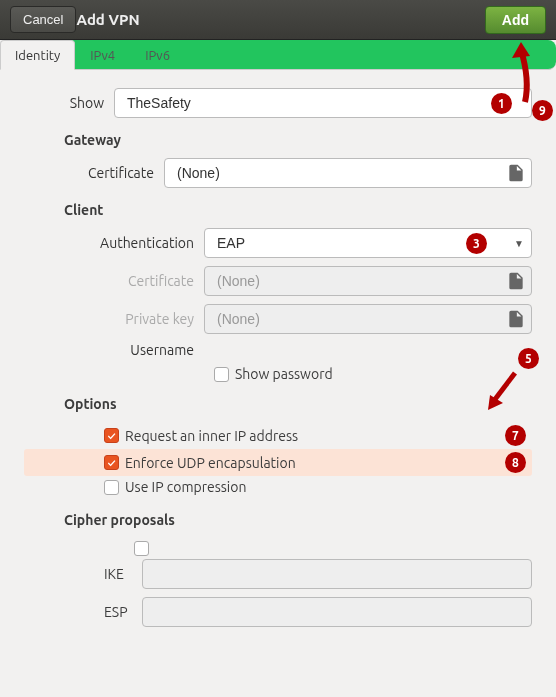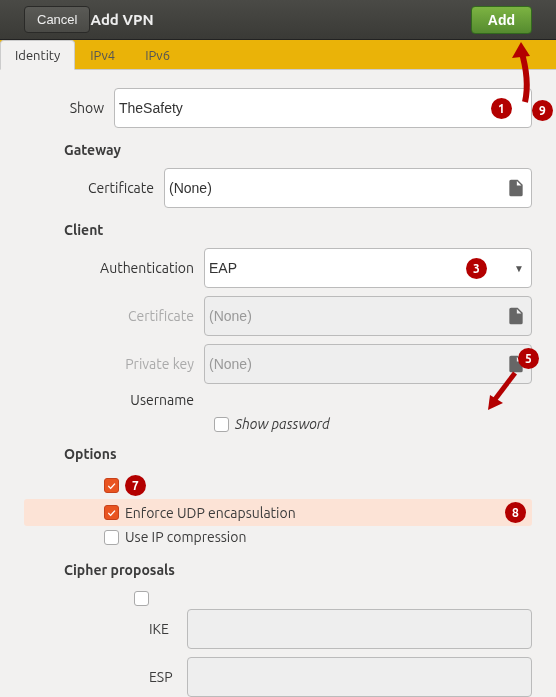--- a/index.html
+++ b/index.html
@@ -1,46 +1,46 @@
 <!DOCTYPE html>
 <html><head>
 <meta charset="utf-8">
 <style>
   * { box-sizing: border-box; margin: 0; padding: 0; }
   body { font-family: Ubuntu, "Segoe UI", sans-serif; font-size: 14px; background: #f2f1f0; width: 556px; height: 697px; overflow: hidden; color: #3c3c3c; }
-  .header { background: linear-gradient(to bottom, #4a4a46, #3a3a36); height: 40px; display: flex; align-items: center; padding: 0 24px; border-bottom: 1px solid #222; }
+  .header { background: linear-gradient(to bottom, #4a4a46, #3a3a36); height: 40px; display: flex; align-items: center; padding: 0 10px; border-bottom: 1px solid #222; }
   .header-title { flex: 1; text-align: left; color: #eee; font-weight: bold; font-size: 15px; }
   .btn-cancel { background: linear-gradient(to bottom, #5a5a56, #4a4a46); color: #eee; border: 1px solid #2a2a28; border-radius: 4px; padding: 5px 12px; cursor: pointer; font-size: 13px; }
   .btn-add { background: linear-gradient(to bottom, #7cb342, #558b2f); color: #fff; border: 1px solid #33691e; border-radius: 4px; padding: 5px 16px; font-weight: bold; cursor: pointer; font-size: 14px; }
-  .tabs { display: flex; border-bottom: 1px solid #ccc; background: #eab308; }
+  .tabs { display: flex; border-bottom: 1px solid #ccc; background: #22c55e; border-radius: 8px; }
   .tab { padding: 7px 14px; border: 1px solid transparent; border-bottom: none; cursor: pointer; font-size: 13px; color: #555; }
   .tab.active { background: #f2f1f0; border: 1px solid #ccc; border-bottom: 1px solid #f2f1f0; border-radius: 4px 4px 0 0; margin-bottom: -1px; color: #333; }
   .content { padding: 18px 24px 10px 24px; }
   .row { display: flex; align-items: center; margin-bottom: 8px; gap: 10px; }
   .label { width: 130px; text-align: right; font-size: 14px; color: #333; }
   .label.disabled { color: #aaa; }
   .section-title { font-weight: bold; margin: 14px 0 10px 40px; font-size: 14px; }
-  .input, .select { flex: 1; padding: 5px 4px; border: 1px solid #bbb; border-radius: 4px; background: #fff; font-size: 14px; height: 40px; color: #333; }
+  .input, .select { flex: 1; padding: 5px 12px; border: 1px solid #bbb; border-radius: 4px; background: #fff; font-size: 14px; height: 30px; color: #333; }
   .input.disabled, .select.disabled { background: #eee; color: #999; }
   .input-wrap { flex: 1; display: flex; align-items: center; gap: 4px; position: relative; }
   .file-icon, .key-icon { width: 20px; color: #666; position: absolute; right: 6px; top: 50%; transform: translateY(-50%); pointer-events: none; }
   .dropdown-icon { position: absolute; right: 8px; top: 50%; transform: translateY(-50%); pointer-events: none; font-size: 10px; color: #555; }
   .pw-store-icon { width: 18px; height: 18px; margin-left: 2px; cursor: pointer; }
   .checkbox-row { display: flex; align-items: center; gap: 6px; margin-bottom: 4px; padding-left: 80px; }
-  .checkbox-row.indent-sm { padding-left: 190px; font-style: italic; }
+  .checkbox-row.indent-sm { padding-left: 190px; }
   .checkbox-orange { width: 15px; height: 15px; border: 1px solid #aaa; border-radius: 3px; display: inline-flex; align-items: center; justify-content: center; background: #fff; }
   .checkbox-orange.checked { background: #e95420; border-color: #c7411a; color: #fff; font-size: 11px; font-weight: bold; }
   .options-list { margin-left: 0; }
   .option-item { display: flex; align-items: center; gap: 6px; padding: 3px 6px 3px 80px; }
   .option-item.hl { background: #fce3d6; border-radius: 3px; }
   .badge { width: 21px; height: 21px; border-radius: 50%; background: #b30000; color: #fff; font-weight: bold; font-size: 12px; display: inline-flex; align-items: center; justify-content: center; flex-shrink: 0; }
   .badge-float { position: absolute; }
   .arrow { position: absolute; pointer-events: none; }
   .cipher-row { display: flex; align-items: center; gap: 10px; margin-bottom: 8px; padding-left: 80px; }
-  .cipher-label { width: 28px; font-size: 14px; margin-left: 45px; }
+  .cipher-label { width: 28px; font-size: 14px; }
 </style>
 </head>
 <body>
 
 <div class="header">
   <button class="btn-cancel">Cancel</button>
   <div class="header-title">Add VPN</div>
   <button class="btn-add">Add</button>
 </div>
 
@@ -103,20 +103,21 @@
   </div>
   <div class="checkbox-row indent-sm">
     <span class="checkbox-orange"></span>
     <span>Show password</span>
   </div>
 
   <div class="section-title">Options</div>
   <div class="options-list">
     <div class="option-item">
       <span class="checkbox-orange checked">✓</span>
+      <span style="flex:1">Request an inner IP address</span>
       <span class="badge">7</span>
     </div>
     <div class="option-item hl">
       <span class="checkbox-orange checked">✓</span>
       <span style="flex:1">Enforce UDP encapsulation</span>
       <span class="badge">8</span>
     </div>
     <div class="option-item">
       <span class="checkbox-orange"></span>
       <span>Use IP compression</span>

